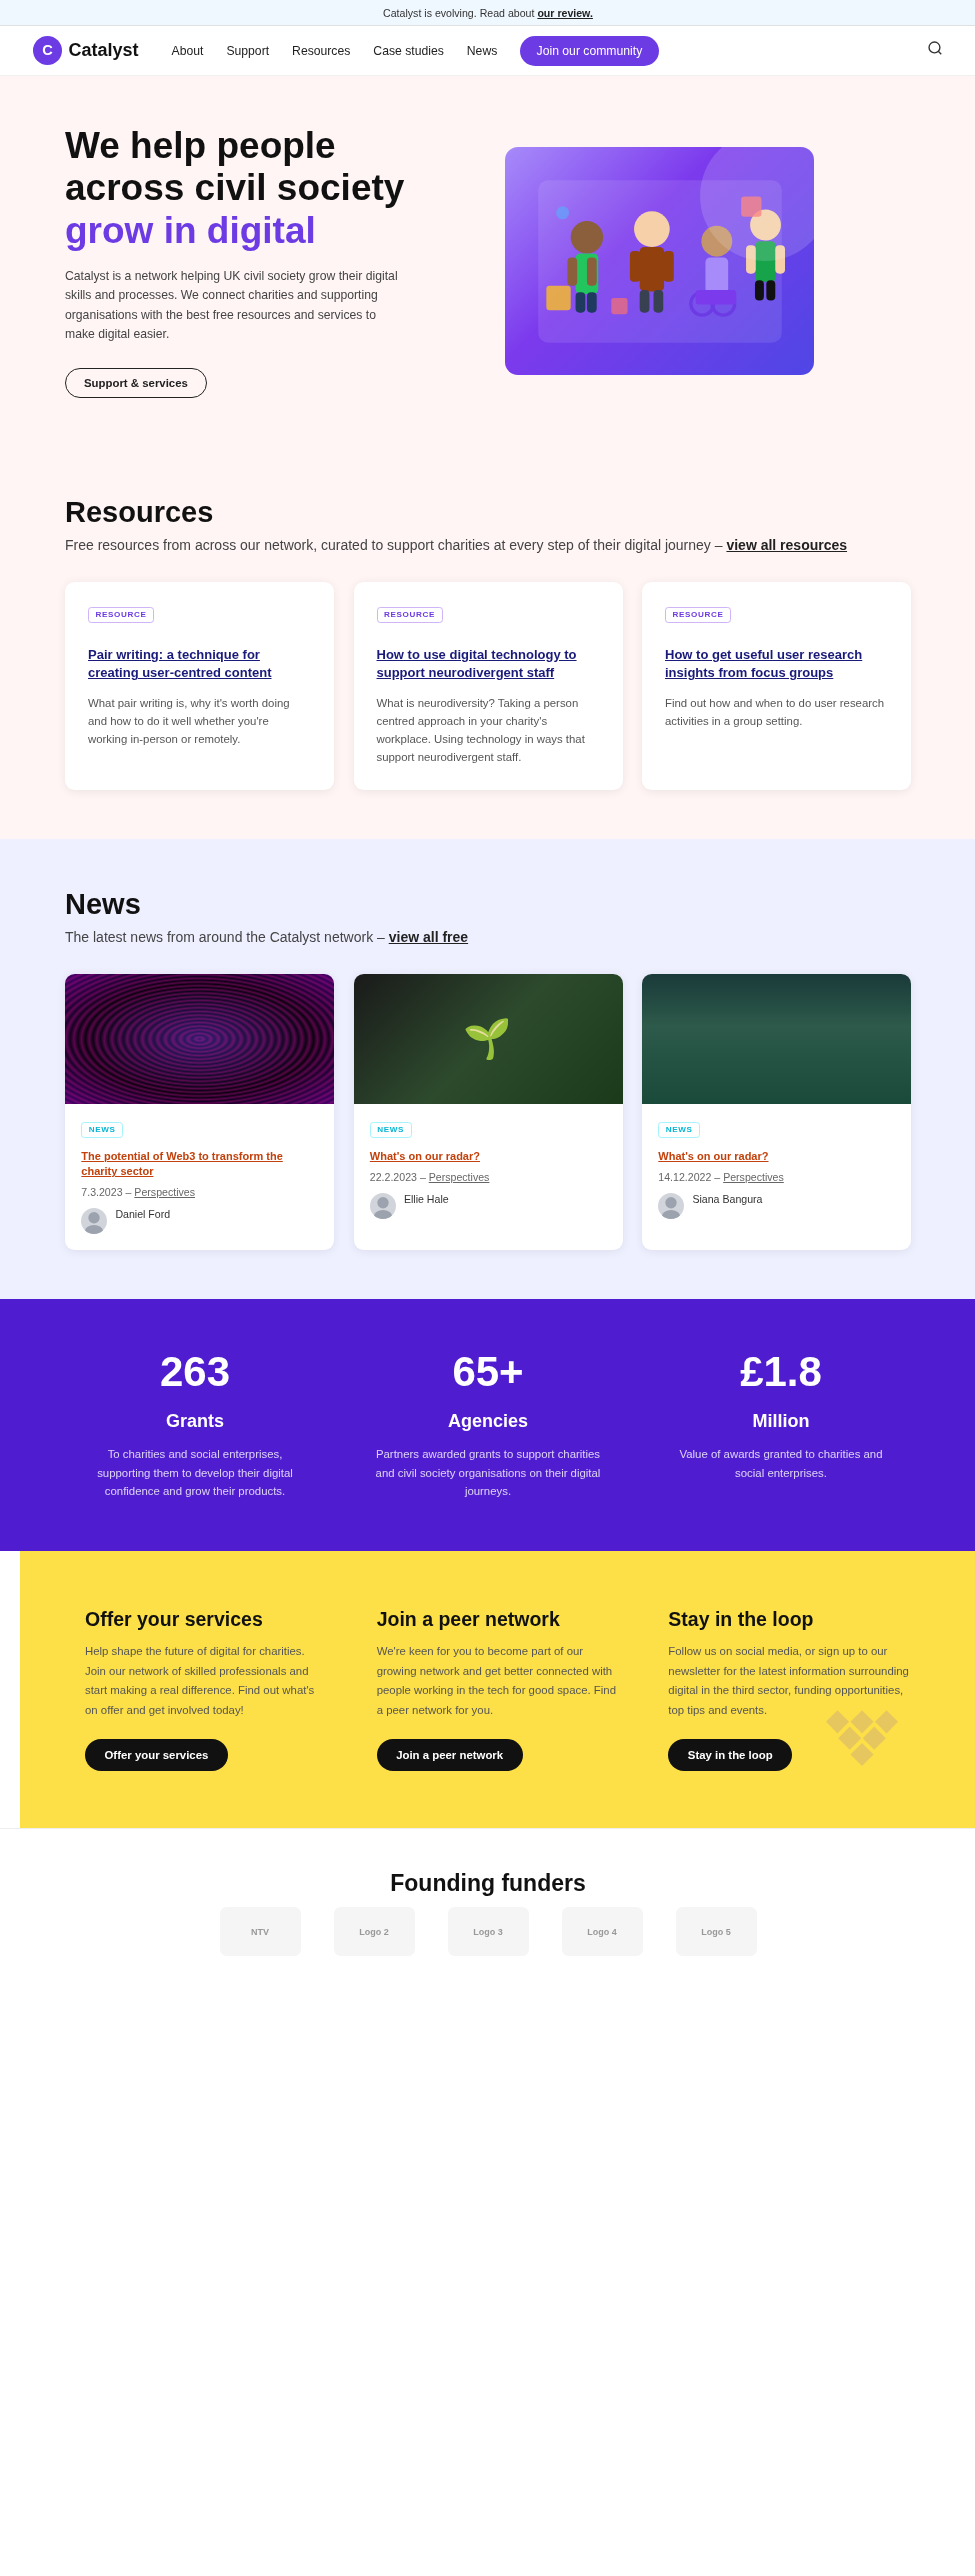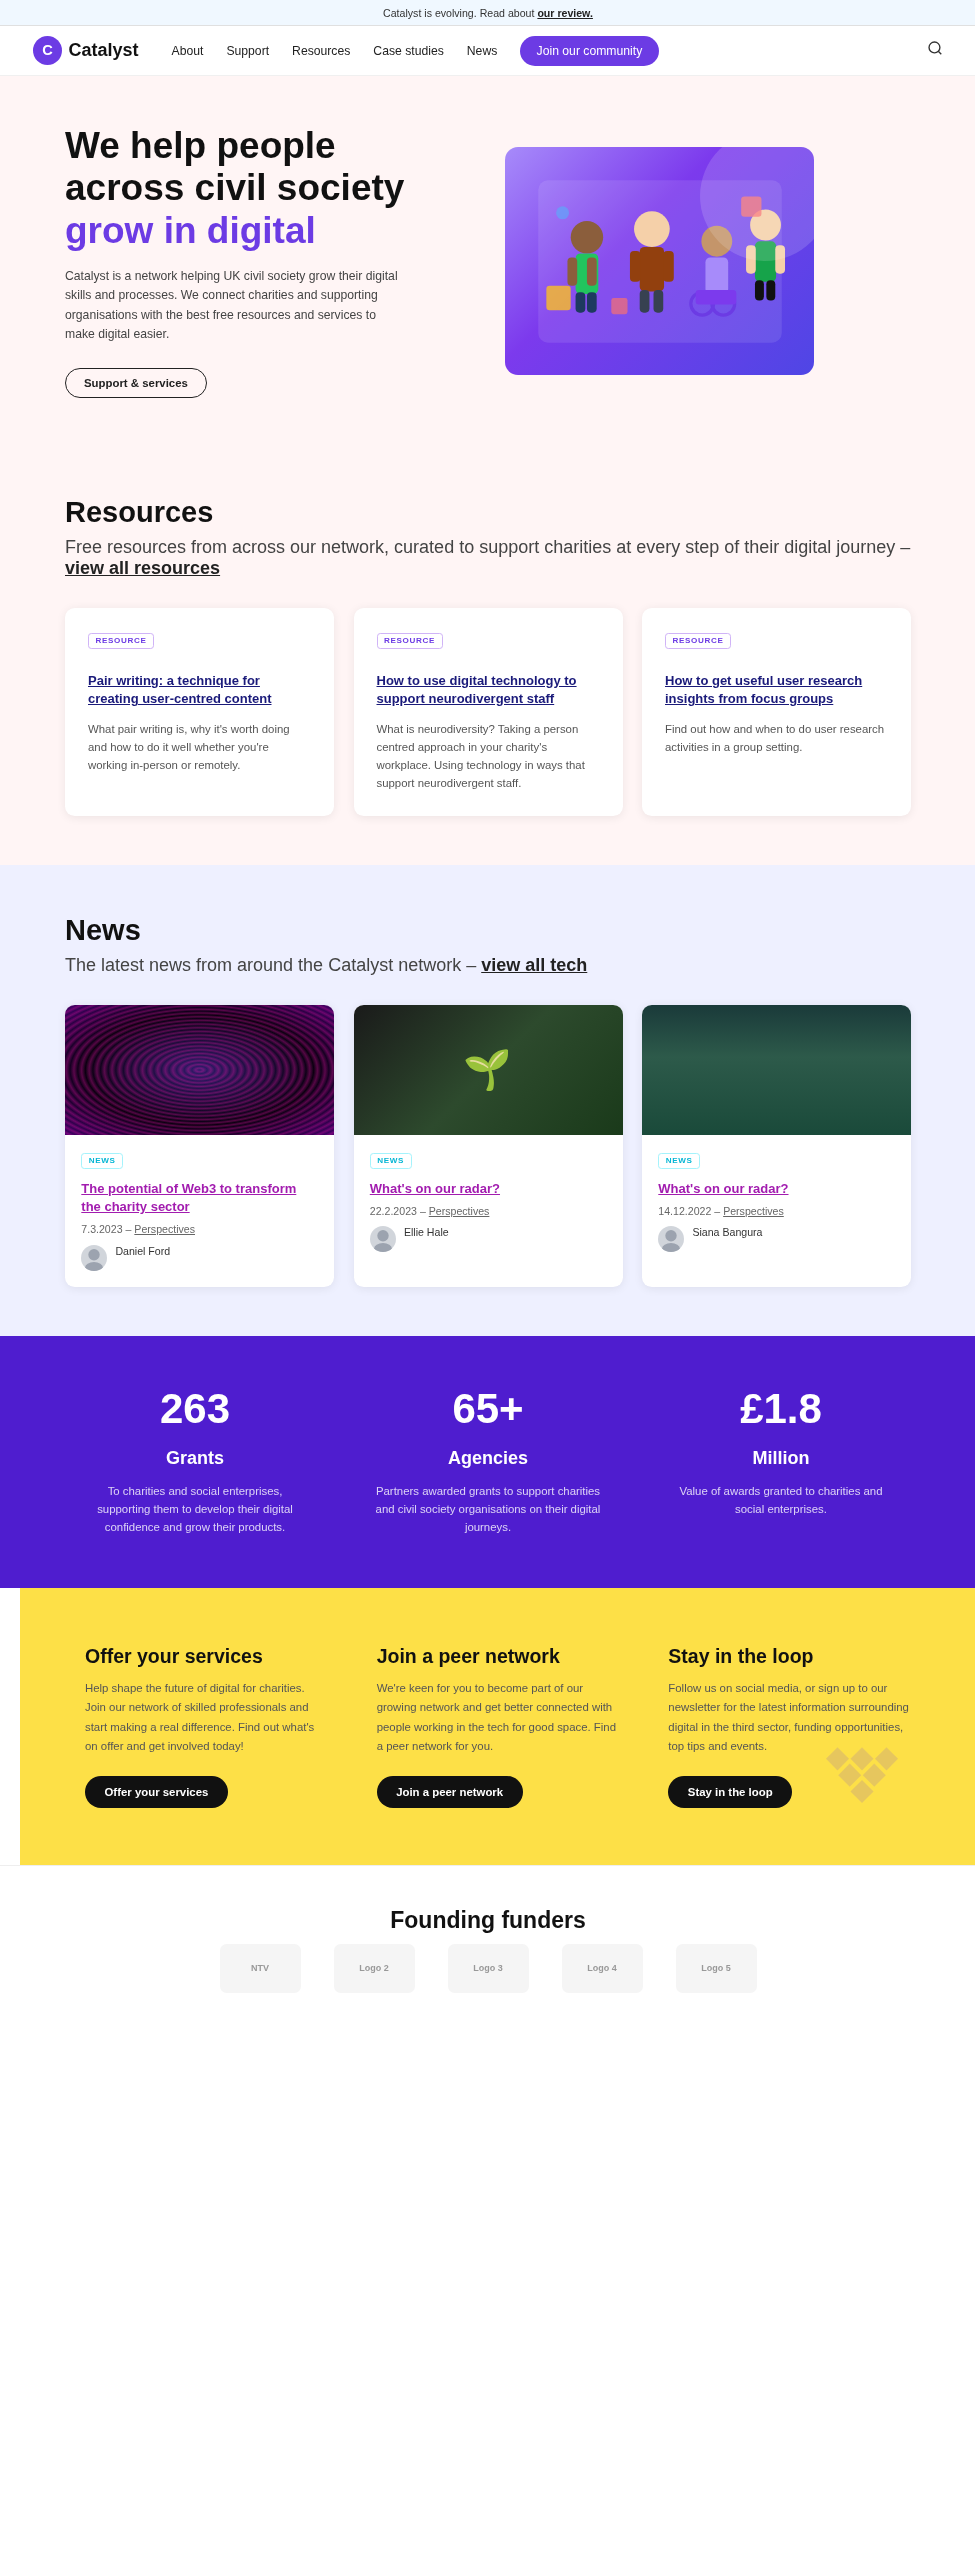--- a/index.html
+++ b/index.html
@@ -133,21 +133,21 @@
     .section-resources {
       background: #fff5f5;
       padding: 49px 65px;
     }
     .section-resources h2 {
       font-size: 29px;
       font-weight: 800;
       margin-bottom: 8.1px;
     }
     .section-desc {
-      font-size: 18px;
+      font-size: 14px;
       color: #444;
       margin-bottom: 29px;
     }
     .section-desc a {
       color: #222;
       font-weight: 600;
     }
     .cards-grid {
       display: grid;
       grid-template-columns: repeat(3, 1fr);
@@ -236,23 +236,23 @@
       top: 50%; left: 50%;
       transform: translate(-50%,-50%);
       font-size: 39px;
     }
     .news-img-forest {
       background: linear-gradient(180deg, #1a3a3a 0%, #2d5a4a 40%, #1a4a3a 100%);
       position: relative;
     }
     .news-card-body { padding: 16.3px; }
     .news-card-body h3 {
-      font-size: 13px;
+      font-size: 11px;
       font-weight: 700;
-      color: #a21caf;
+      color: #c2410c;
       text-decoration: underline;
       cursor: pointer;
       margin-bottom: 6.5px;
       line-height: 1.4;
     }
     .news-meta {
       font-size: 10.6px;
       color: #666;
       margin-bottom: 9.8px;
     }
@@ -476,21 +476,21 @@
       <h3>How to get useful user research insights from focus groups</h3>
       <p>Find out how and when to do user research activities in a group setting.</p>
     </div>
   </div>
 </section>
 
 <section class="section-news">
   <h2>News</h2>
   <p class="section-desc">
     <span>The latest news from around the Catalyst network –</span>
-    <a href="#">view all tech</a>
+    <a href="#">view all free</a>
   </p>
   <div class="news-cards">
 
     <div class="news-card">
       <div class="news-card-img news-img-tunnel" style="height:130px;"></div>
       <div class="news-card-body">
         <span class="card-tag news-tag">News</span>
         <h3>The potential of Web3 to transform the charity sector</h3>
         <div class="news-meta">
           <span>7.3.2023</span>

